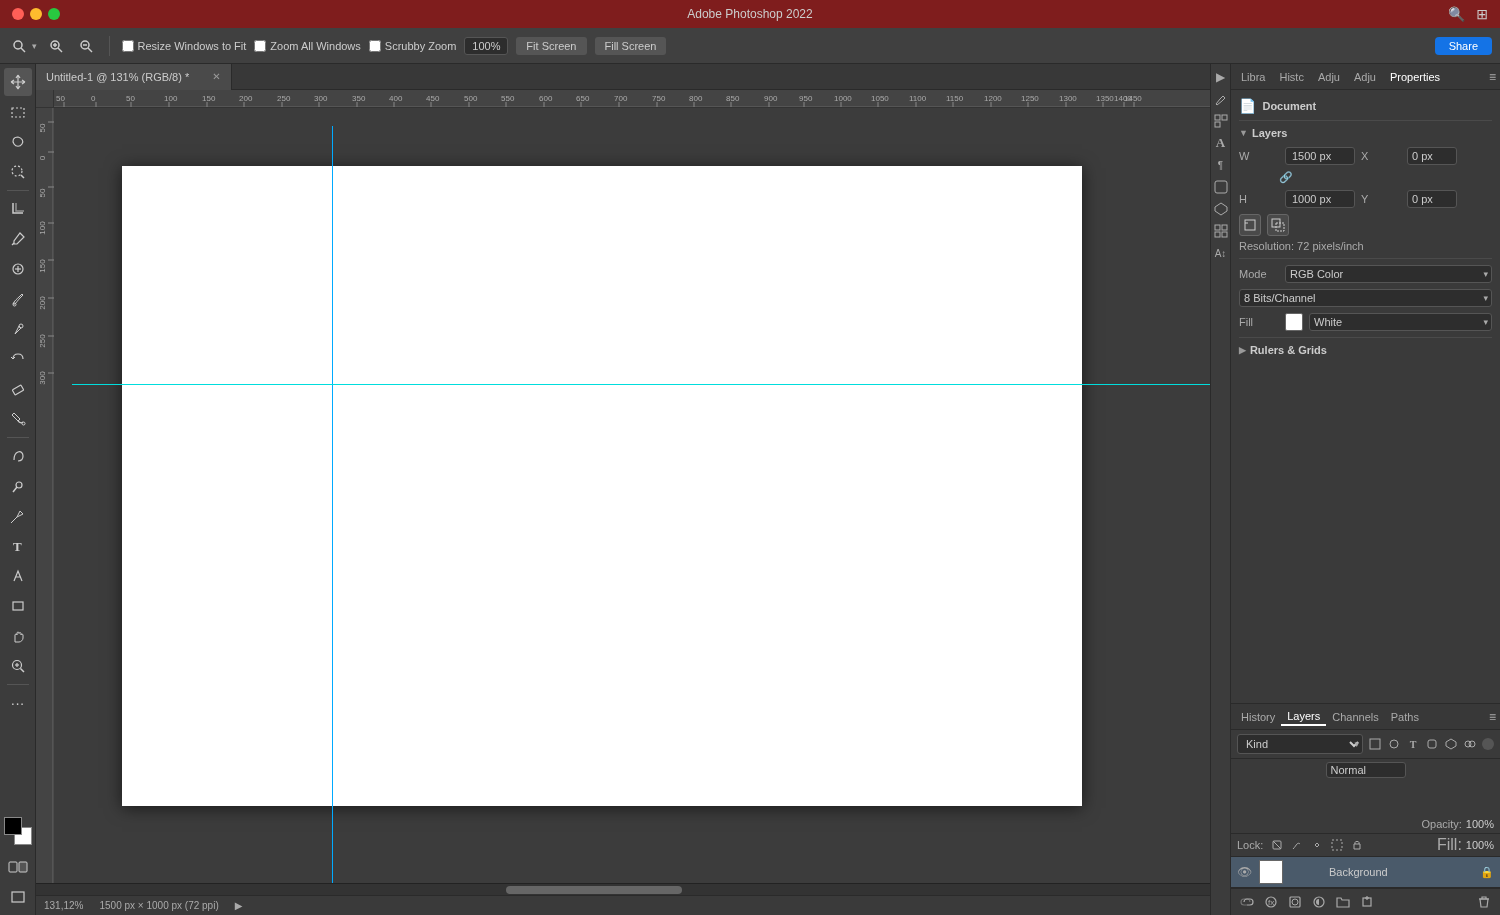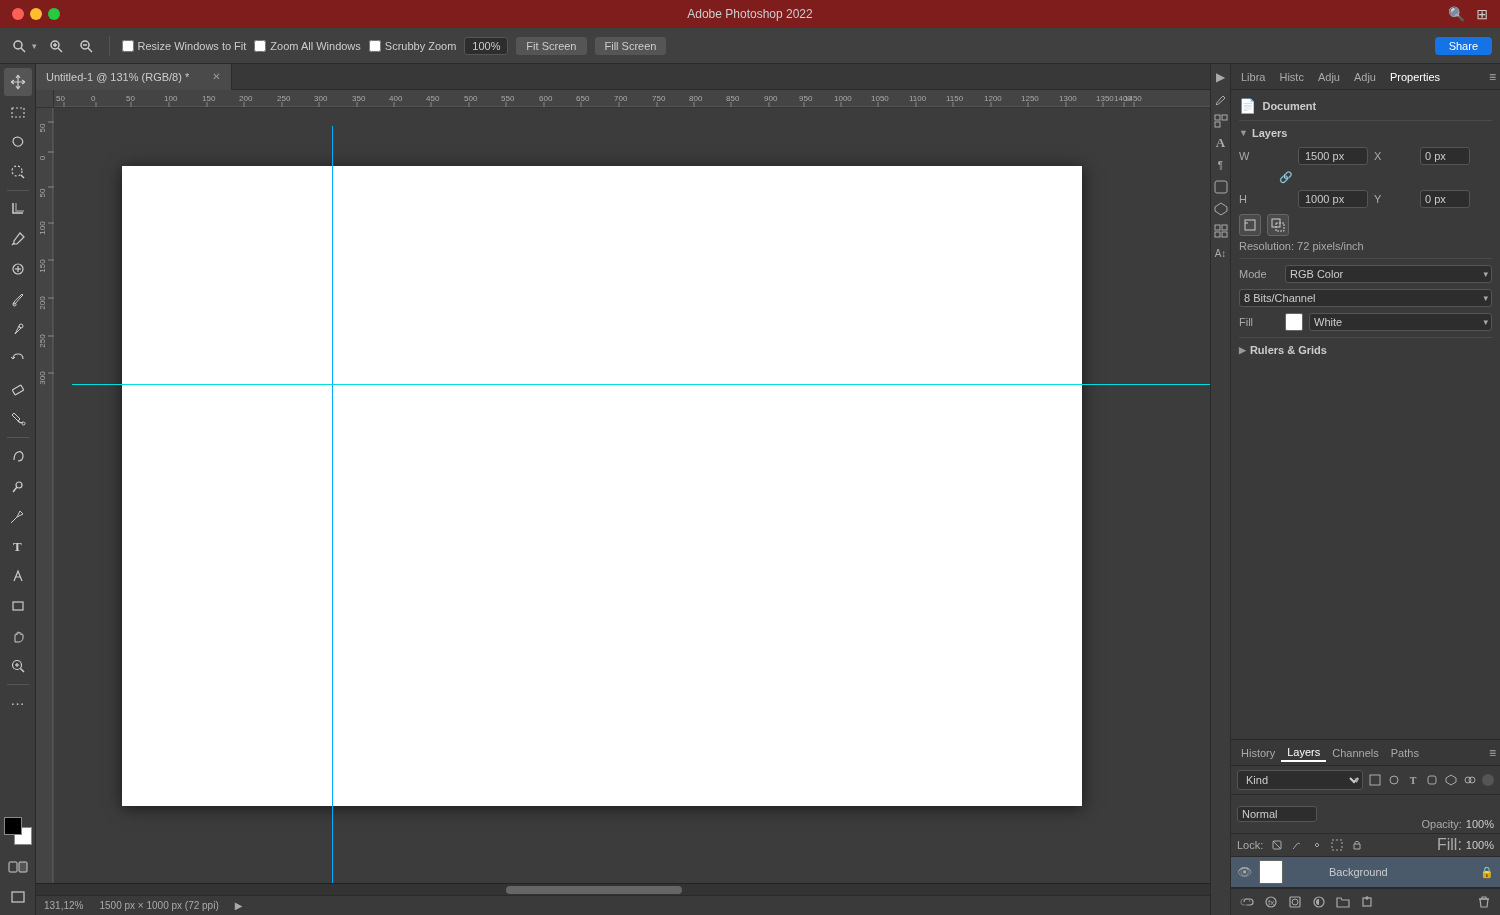--- a/index.html
+++ b/index.html
@@ -271,21 +271,20 @@
       min-width: 40px;
     }
     .prop-input {
       background: #2d2d2d;
       border: 1px solid #555;
       border-radius: 3px;
       color: #ccc;
       font-size: 11px;
       padding: 2px 6px;
       width: 70px;
-      margin-left: 13px;
     }
     .prop-input-sm {
       background: #2d2d2d;
       border: 1px solid #555;
       border-radius: 3px;
       color: #ccc;
       font-size: 11px;
       padding: 2px 4px;
       width: 50px;
     }
@@ -373,20 +372,21 @@
       width: 16px; height: 16px;
       display: flex; align-items: center; justify-content: center;
       color: #aaa; font-size: 10px; cursor: pointer;
     }
     .layers-options-row {
       display: flex;
       align-items: center;
       padding: 3px 6px;
       gap: 20px;
       border-bottom: 1px solid #2a2a2a;
+      flex-direction: column;
     }
     .blend-select {
       background: #2d2d2d;
       border: 1px solid #555;
       border-radius: 3px;
       color: #ccc;
       font-size: 11px;
       padding: 1px 4px;
       width: 80px;
       appearance: none;

